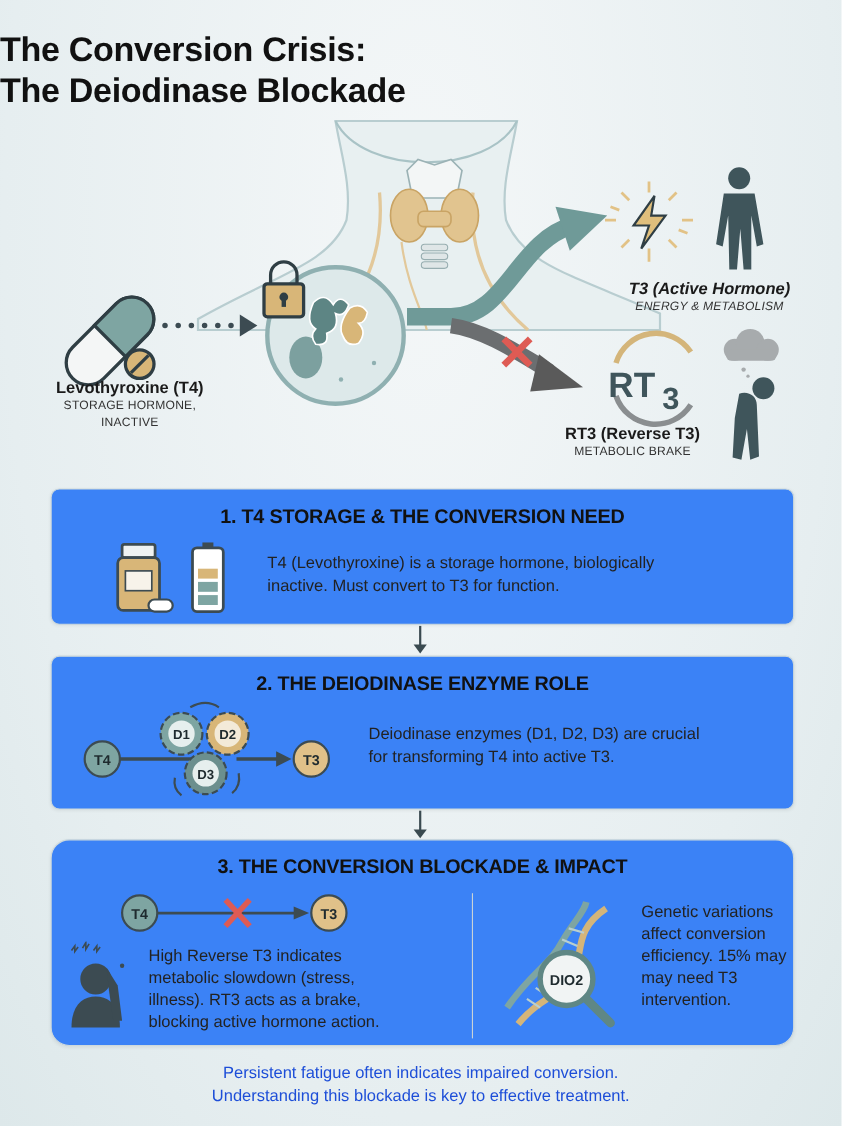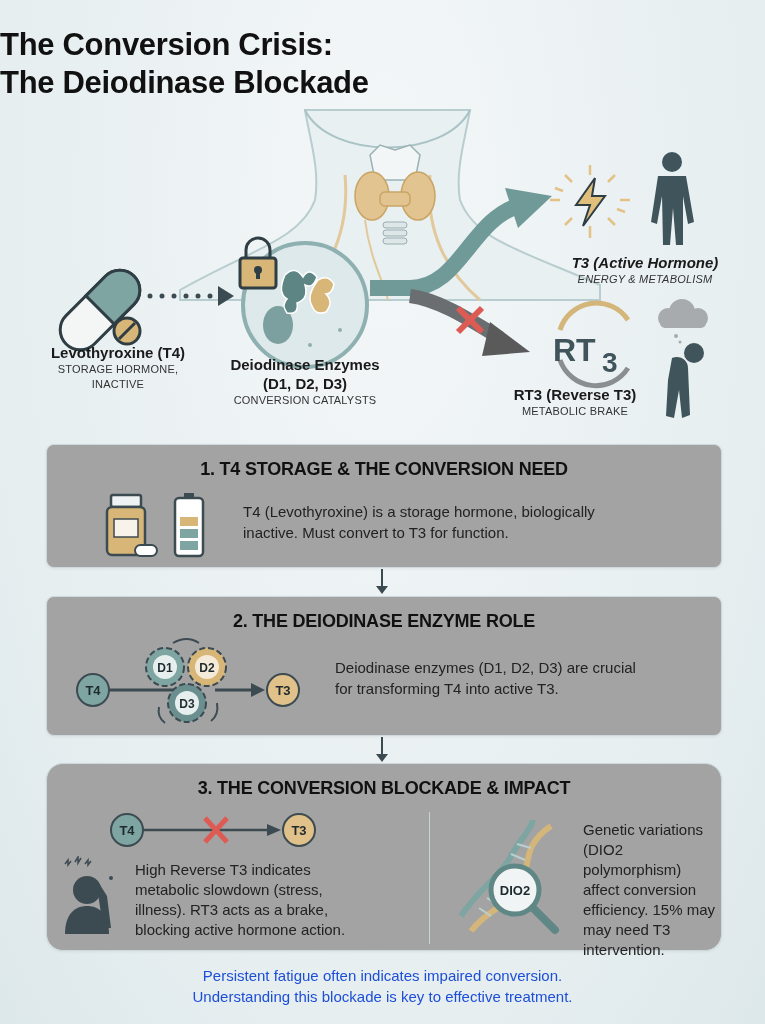--- a/index.html
+++ b/index.html
@@ -19,21 +19,21 @@
 
   
   .hero { position: absolute; top: 95px; left: 0; width: 765px; height: 340px; }
   .hero svg { position: absolute; left: 0; top: 0; }
   .lbl { position: absolute; text-align: center; }
   .lbl .h { font-weight: 700; font-size: 15px; color: #1a1a1a; line-height: 19px; }
   .lbl .s { font-size: 11px; color: #333; line-height: 15px; letter-spacing: 0.2px; }
 
   
   .card {
-    position: absolute; left: 46px; width: 676px; background: #a3a3a3;
+    position: absolute; left: 46px; width: 676px; background: #3b82f6;
     border: 1px solid #cdd9dc; border-radius: 8px;
     box-shadow: 0 1px 3px rgba(0,0,0,0.06);
   }
   .card-title {
     position: absolute; top: 14px; left: 0; width: 100%; text-align: center;
     font-weight: 700; font-size: 18px; color: #111; letter-spacing: -0.2px;
   }
   .card-text { position: absolute; font-size: 15px; line-height: 21px; color: #222; }
   .connector { position: absolute; left: 381px; width: 2px; background: #3a4a50; }
   .connector::after {
@@ -166,25 +166,20 @@
         <path d="M672 358 C680 355 688 360 688 368 L690 415 L682 418 L679 390 L674 418 L666 416 L668 380 Z"></path>
       </g>
     </g>
   </svg>
 
   <div class="lbl" style="left:18px; top:248px; width:200px;">
     <div class="h">Levothyroxine (T4)</div>
     <div class="s">STORAGE HORMONE,</div>
     <div class="s">INACTIVE</div>
   </div>
-  <div class="lbl" style="left:210px; top:260px; width:190px;">
-    <div class="h">Deiodinase Enzymes</div>
-    <div class="h">(D1, D2, D3)</div>
-    <div class="s">CONVERSION CATALYSTS</div>
-  </div>
   <div class="lbl" style="left:545px; top:158px; width:200px;font-style:italic;">
     <div class="h">T3 (Active Hormone)</div>
     <div class="s">ENERGY &amp; METABOLISM</div>
   </div>
   <div class="lbl" style="left:495px; top:290px; width:160px;">
     <div class="h">RT3 (Reverse T3)</div>
     <div class="s">METABOLIC BRAKE</div>
   </div>
 </div>
 
@@ -296,21 +291,20 @@
       <line x1="36" y1="82" x2="48" y2="90"></line>
       <line x1="60" y1="38" x2="74" y2="44"></line>
       <line x1="66" y1="28" x2="80" y2="32"></line>
     </g>
     <circle cx="64" cy="74" r="24" fill="#f1f4f4" stroke="#5f8785" stroke-width="5"></circle>
     <line x1="82" y1="92" x2="104" y2="114" stroke="#5f8785" stroke-width="8" stroke-linecap="round"></line>
     <text x="64" y="79" text-anchor="middle" font-family="Liberation Sans, sans-serif" font-weight="700" font-size="13" fill="#1e2a2e">DIO2</text>
   </svg>
   <div class="card-text" style="left:536px; top:56px; width:140px; line-height:20px;">
     <div>Genetic variations</div>
-    <div>(DIO2 polymorphism)</div>
     <div>affect conversion</div>
     <div>efficiency. 15% may</div>
     <div>may need T3</div>
     <div>intervention.</div>
   </div>
 </div>
 
 <div class="footer">
   <div>Persistent fatigue often indicates impaired conversion.</div>
   <div>Understanding this blockade is key to effective treatment.</div>

